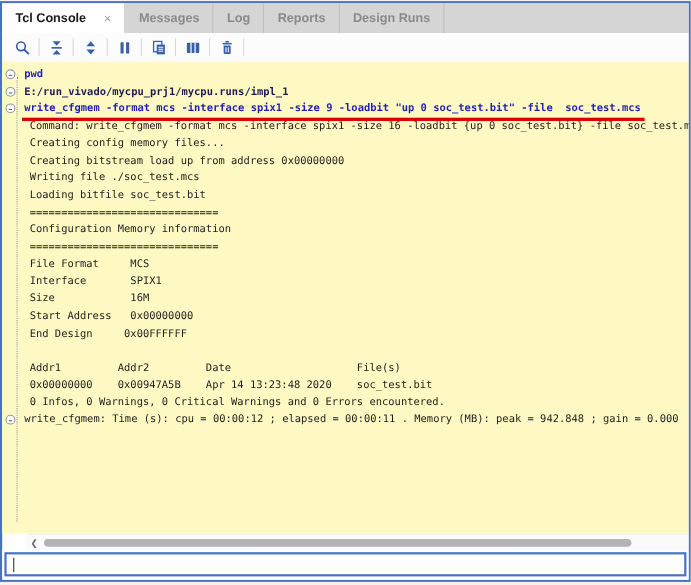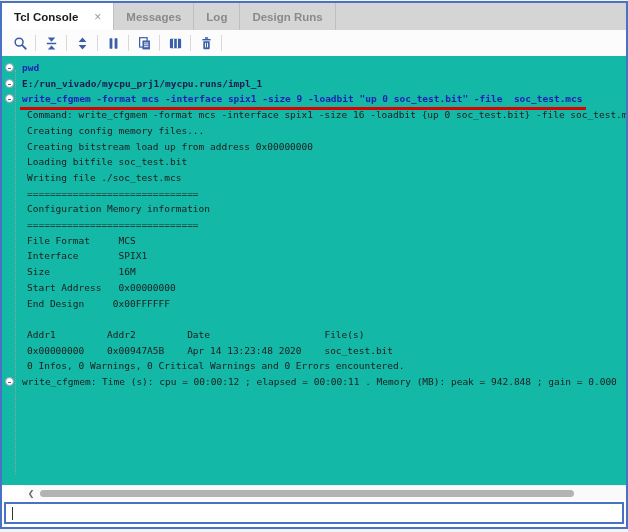--- a/index.html
+++ b/index.html
@@ -16,21 +16,21 @@
   .tab{display:flex;align-items:center;padding:0 12px;font-size:11.5px;font-weight:bold;
        color:#8a8a8a;border-right:1px solid #bfbfbf;cursor:default;white-space:nowrap;}
   .tab.active{background:#ffffff;color:#1a1a1a;}
   .tab .close{margin-left:16px;color:#9a9a9a;font-weight:normal;font-size:12px;line-height:1;}
   
   .toolbar{height:26px;background:#fcfcfc;display:flex;align-items:center;padding-left:6px;flex:0 0 auto;}
   .tbtn{width:24px;height:22px;display:flex;align-items:center;justify-content:center;}
   .tbtn svg{width:15px;height:15px;display:block;}
   .tsep{width:1px;height:16px;background:#d8d8d8;margin:0 3px;}
   
-  .console{flex:1 1 auto;overflow:hidden;position:relative;background:#14b8a6;padding-top:4px;}
+  .console{flex:1 1 auto;overflow:hidden;position:relative;background:#fef9c3;padding-top:4px;}
   .guide{position:absolute;left:13px;top:14px;height:404px;border-left:1px dotted #9f9f9f;z-index:0;}
   .line{position:relative;white-space:pre;z-index:1;
         font-family:"DejaVu Sans Mono",monospace;font-size:9.5px;line-height:15.7px;
         color:#1c1c1c;padding-left:25px;}
   .line.cmd,.line.result,.line.info{padding-left:20px;}
   .line.cmd{color:#1f1fb4;font-weight:bold;}
   .line.result{color:#1b1b52;font-weight:bold;}
   .line.info{color:#1c1c1c;}
   .marker{position:absolute;left:3px;top:3px;width:9px;height:9px;border:1px solid #8f9bb0;
           border-radius:50%;background:#fff;z-index:2;}
@@ -57,20 +57,23 @@
   <div class="tabbar">
     <div class="tab active">
       <span>Tcl Console</span>
       <span class="close">×</span>
     </div>
     <div class="tab">
       <span>Messages</span>
     </div>
     <div class="tab">
       <span>Log</span>
+    </div>
+    <div class="tab">
+      <span>Reports</span>
     </div>
     <div class="tab">
       <span>Design Runs</span>
     </div>
   </div>
 
   <div class="toolbar" id="toolbar">
       <div class="tbtn">
         <svg viewBox="0 0 16 16">
           <circle cx="6.5" cy="6.5" r="4.2" fill="none" stroke="#3a5ea8" stroke-width="1.6"></circle>
@@ -131,22 +134,22 @@
     </div>
 
   <div class="console" id="console">
     <div class="guide"></div>
   <div class="line cmd"><span class="marker"></span><span>pwd</span></div>
       <div class="line result"><span class="marker"></span><span>E:/run_vivado/mycpu_prj1/mycpu.runs/impl_1</span></div>
       <div class="line cmd"><span class="marker"></span><span>write_cfgmem -format mcs -interface spix1 -size 9 -loadbit "up 0 soc_test.bit" -file  soc_test.mcs</span><div class="redline"></div></div>
       <div class="line out"><span>Command: write_cfgmem -format mcs -interface spix1 -size 16 -loadbit {up 0 soc_test.bit} -file soc_test.mcs</span></div>
       <div class="line out"><span>Creating config memory files...</span></div>
       <div class="line out"><span>Creating bitstream load up from address 0x00000000</span></div>
+      <div class="line out"><span>Writing file ./soc_test.mcs</span></div>
       <div class="line out"><span>Loading bitfile soc_test.bit</span></div>
-      <div class="line out"><span>Writing file ./soc_test.mcs</span></div>
       <div class="line out"><span>==============================</span></div>
       <div class="line out"><span>Configuration Memory information</span></div>
       <div class="line out"><span>==============================</span></div>
       <div class="line out"><span>File Format     MCS</span></div>
       <div class="line out"><span>Interface       SPIX1</span></div>
       <div class="line out"><span>Size            16M</span></div>
       <div class="line out"><span>Start Address   0x00000000</span></div>
       <div class="line out"><span>End Design     0x00FFFFFF</span></div>
       <div class="line blank"><span>&nbsp;</span></div>
       <div class="line out"><span>Addr1         Addr2         Date                    File(s)</span></div>

